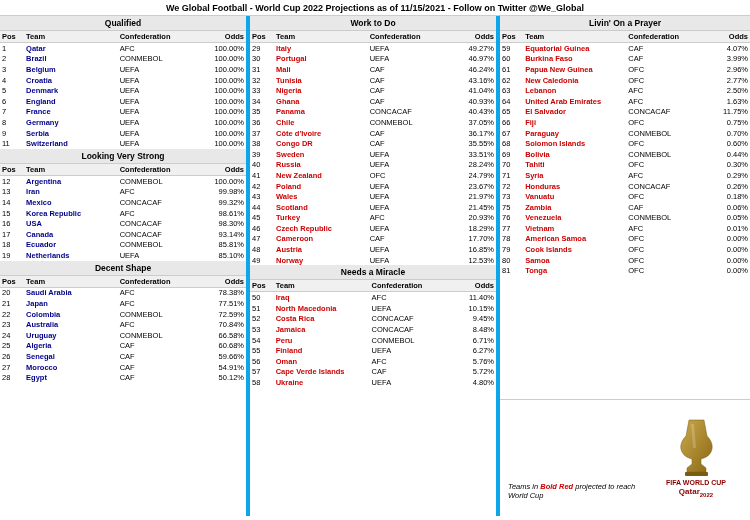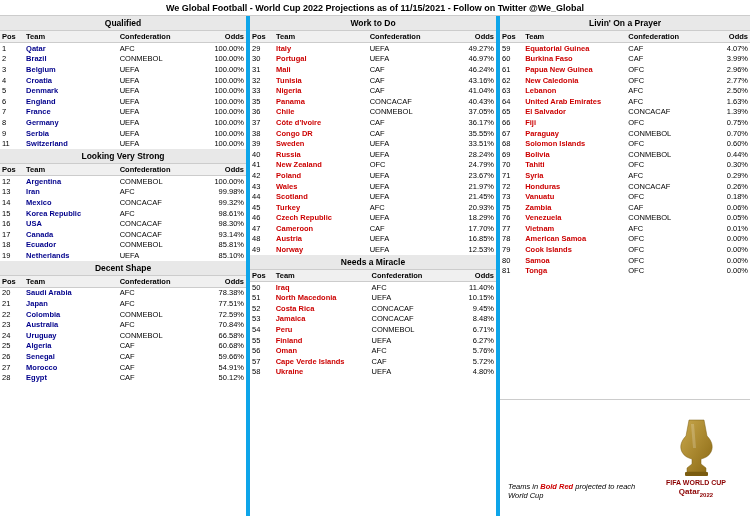--- a/index.html
+++ b/index.html
@@ -336,20 +336,26 @@
             <td>CAF</td>
             <td class="odds-col">43.16%</td>
           </tr>
         <tr>
             <td>33</td>
             <td class="team-work">Nigeria</td>
             <td>CAF</td>
             <td class="odds-col">41.04%</td>
           </tr>
         <tr>
+            <td>34</td>
+            <td class="team-work">Ghana</td>
+            <td>CAF</td>
+            <td class="odds-col">40.93%</td>
+          </tr>
+        <tr>
             <td>35</td>
             <td class="team-work">Panama</td>
             <td>CONCACAF</td>
             <td class="odds-col">40.43%</td>
           </tr>
         <tr>
             <td>36</td>
             <td class="team-work">Chile</td>
             <td>CONMEBOL</td>
             <td class="odds-col">37.05%</td>
@@ -551,21 +557,21 @@
           <tr>
               <td>64</td>
               <td class="team-prayer">United Arab Emirates</td>
               <td>AFC</td>
               <td class="odds-col">1.63%</td>
             </tr>
           <tr>
               <td>65</td>
               <td class="team-prayer">El Salvador</td>
               <td>CONCACAF</td>
-              <td class="odds-col">1.39%</td>
+              <td class="odds-col">11.75%</td>
             </tr>
           <tr>
               <td>66</td>
               <td class="team-prayer">Fiji</td>
               <td>OFC</td>
               <td class="odds-col">0.75%</td>
             </tr>
           <tr>
               <td>67</td>
               <td class="team-prayer">Paraguay</td>

